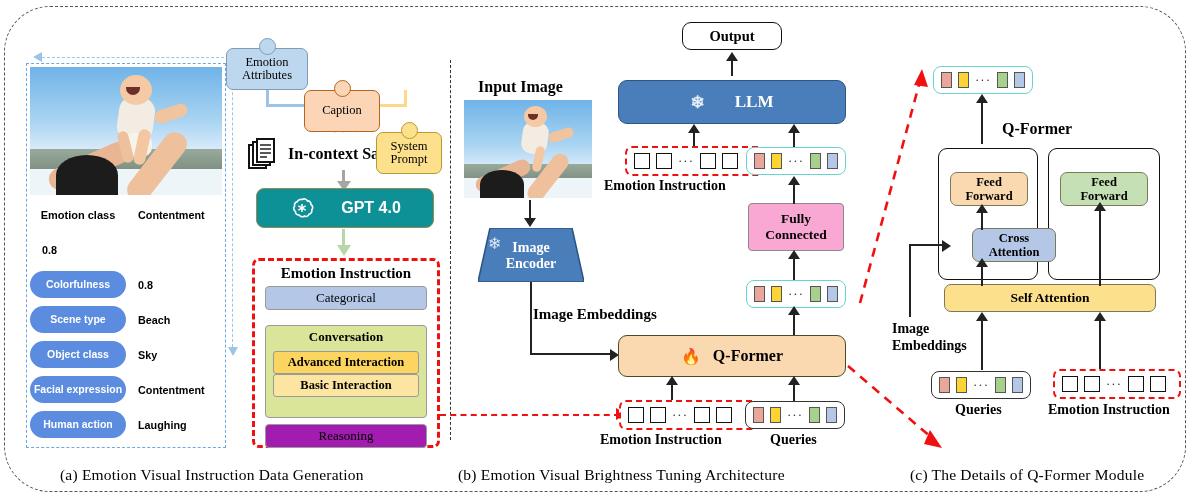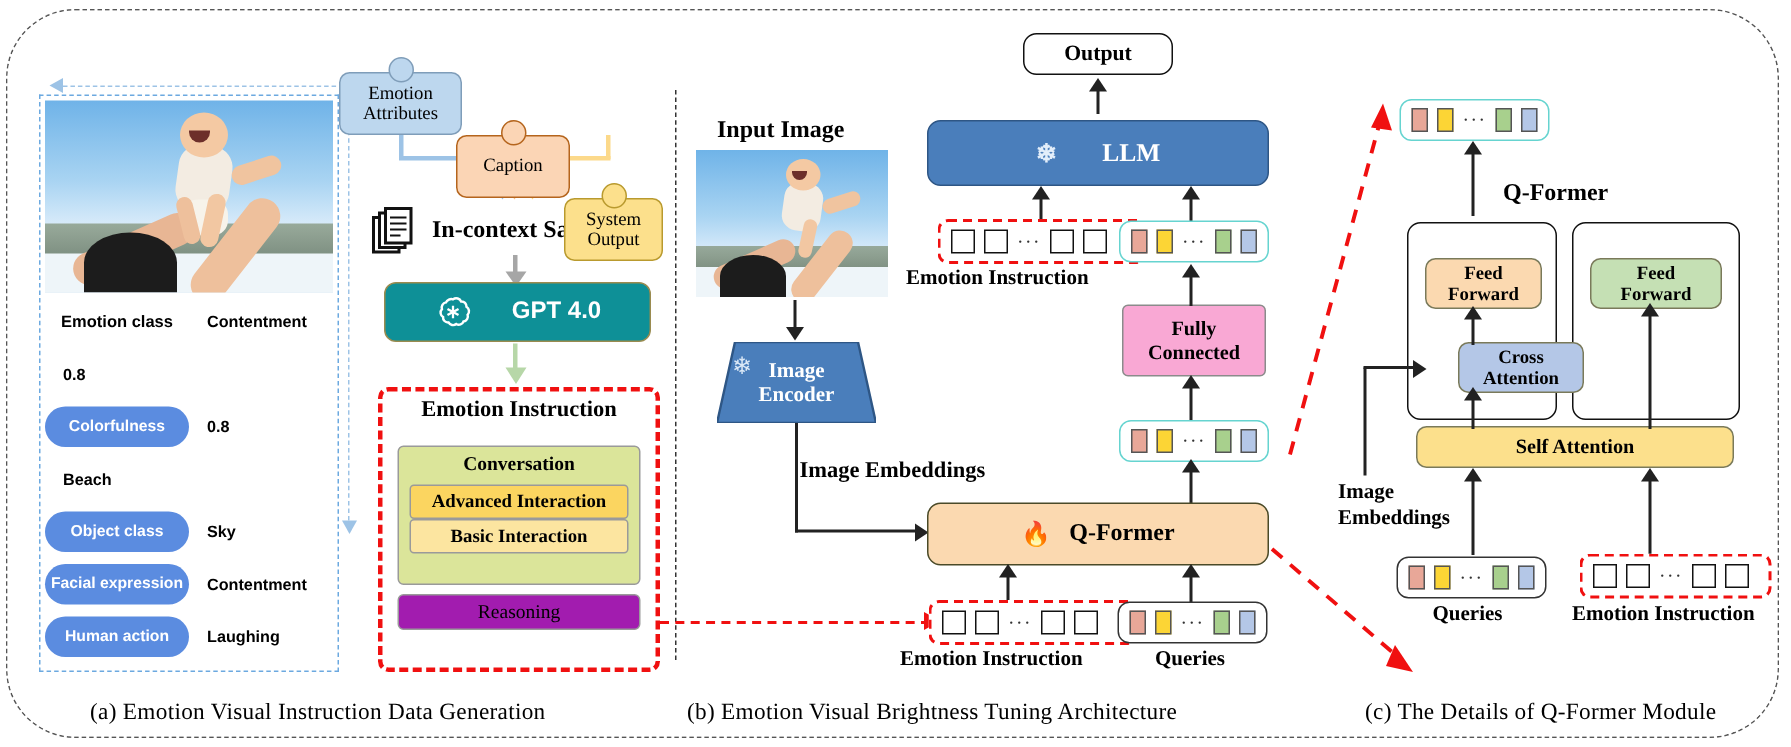--- a/index.html
+++ b/index.html
@@ -156,20 +156,21 @@
     <div class="attr-val">Contentment</div>
   </div>
   <div class="attr-row">
     <div class="attr-val">0.8</div>
   </div>
   <div class="attr-row">
     <div class="pill">Colorfulness</div>
     <div class="attr-val">0.8</div>
   </div>
   <div class="attr-row">
+    <div class="pill">Scene type</div>
     <div class="attr-val">Beach</div>
   </div>
   <div class="attr-row">
     <div class="pill">Object class</div>
     <div class="attr-val">Sky</div>
   </div>
   <div class="attr-row">
     <div class="pill">Facial
 expression</div>
     <div class="attr-val">Contentment</div>
@@ -186,21 +187,21 @@
   <span style="white-space:pre-line;">Emotion
 Attributes</span>
 </div>
 <div class="abs puzzle" style="left:304px;top:48px;width:76px;background:#fbd5b5;border-color:#b5651d;z-index:2;">
   <span class="knob top" style="background:#fbd5b5;border-color:#b5651d;"></span>
   <span style="white-space:pre-line;">Caption</span>
 </div>
 <div class="abs puzzle" style="left:376px;top:48px;width:66px;background:#fce08c;border-color:#b99a2e;z-index:1;">
   <span class="knob top" style="background:#fce08c;border-color:#b99a2e;"></span>
   <span style="white-space:pre-line;">System
-Output</span>
+Prompt</span>
 </div>
 
 <div class="abs" style="left:266px;top:90px;width:3px;height:16px;background:#9dc3e6;"></div>
 <div class="abs" style="left:266px;top:104px;width:70px;height:3px;background:#9dc3e6;"></div>
 <div class="abs" style="left:333px;top:104px;width:3px;height:20px;background:#9dc3e6;"></div>
 <div class="abs chead" style="left:327.5px;top:123px;border-top:10px solid #9dc3e6;"></div>
 
 <div class="abs" style="left:341px;top:90px;width:3px;height:34px;background:#fbc08a;"></div>
 <div class="abs chead" style="left:335.5px;top:123px;border-top:10px solid #fbc08a;"></div>
 
@@ -233,20 +234,21 @@
     </svg>
   </span>
   <span>GPT 4.0</span>
 </div>
 
 <div class="abs" style="left:342px;top:229px;width:3px;height:18px;background:#b7d7a8;"></div>
 <div class="abs chead" style="left:336.5px;top:245px;border-top:11px solid #b7d7a8;"></div>
 
 <div class="abs" id="ei-box">
   <div class="ei-title">Emotion Instruction</div>
+  <div class="ei-item" style="background:#b4c7e7;">Categorical</div>
   <div style="margin:15px 10px 0 10px;border:1px solid #9a9a9a;border-radius:4px;
               background:#dbe59a;padding-bottom:20px;font-weight:bold;">
     <div style="font-size:13px;text-align:center;padding:3px 0;">Conversation</div>
     <div style="margin:3px 7px 0 7px;border:1px solid #9a9a9a;border-radius:3px;background:#fbd560;
                 font-size:12.5px;text-align:center;padding:3px 0;">Advanced Interaction</div>
     <div style="margin:0 7px;border:1px solid #9a9a9a;border-radius:3px;background:#fce5a0;
                 font-size:12.5px;text-align:center;padding:3px 0;">Basic Interaction</div>
   </div>
   <div class="ei-item" style="background:#a21caf;margin-top:6px;">Reasoning</div>
 </div>

